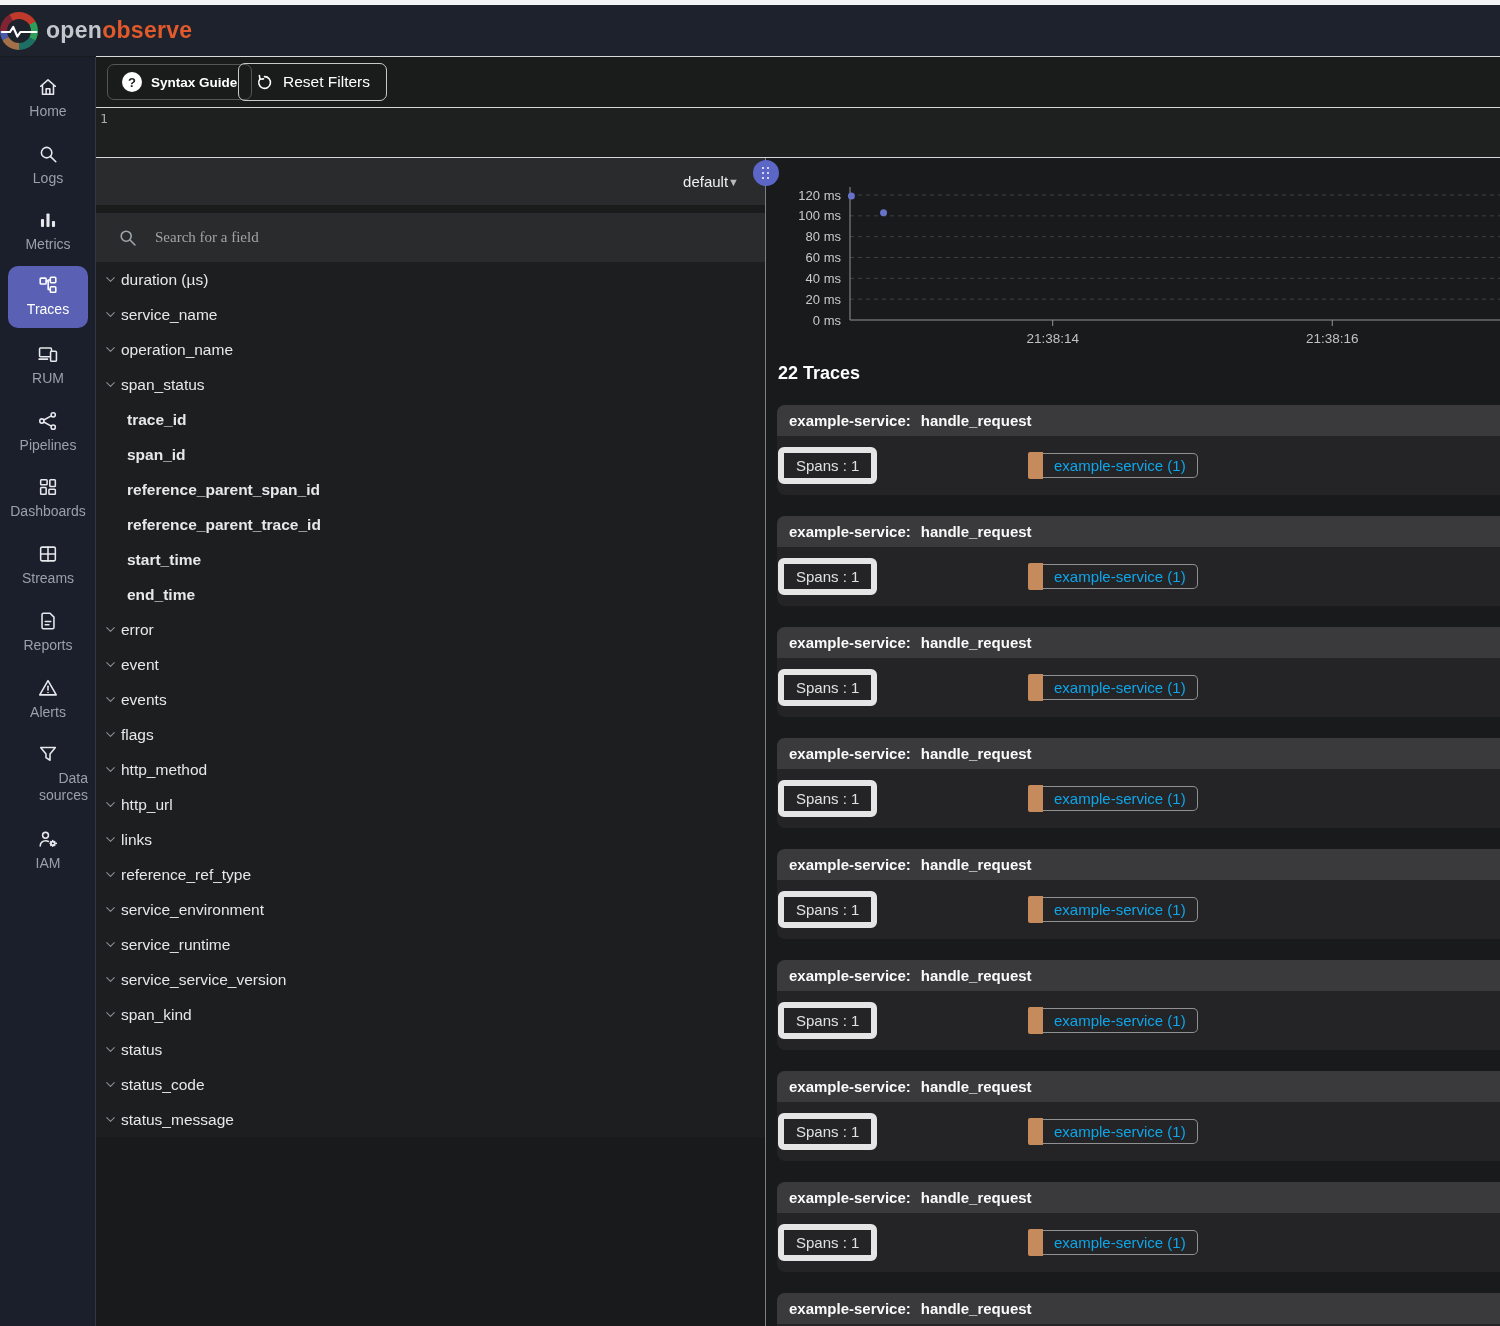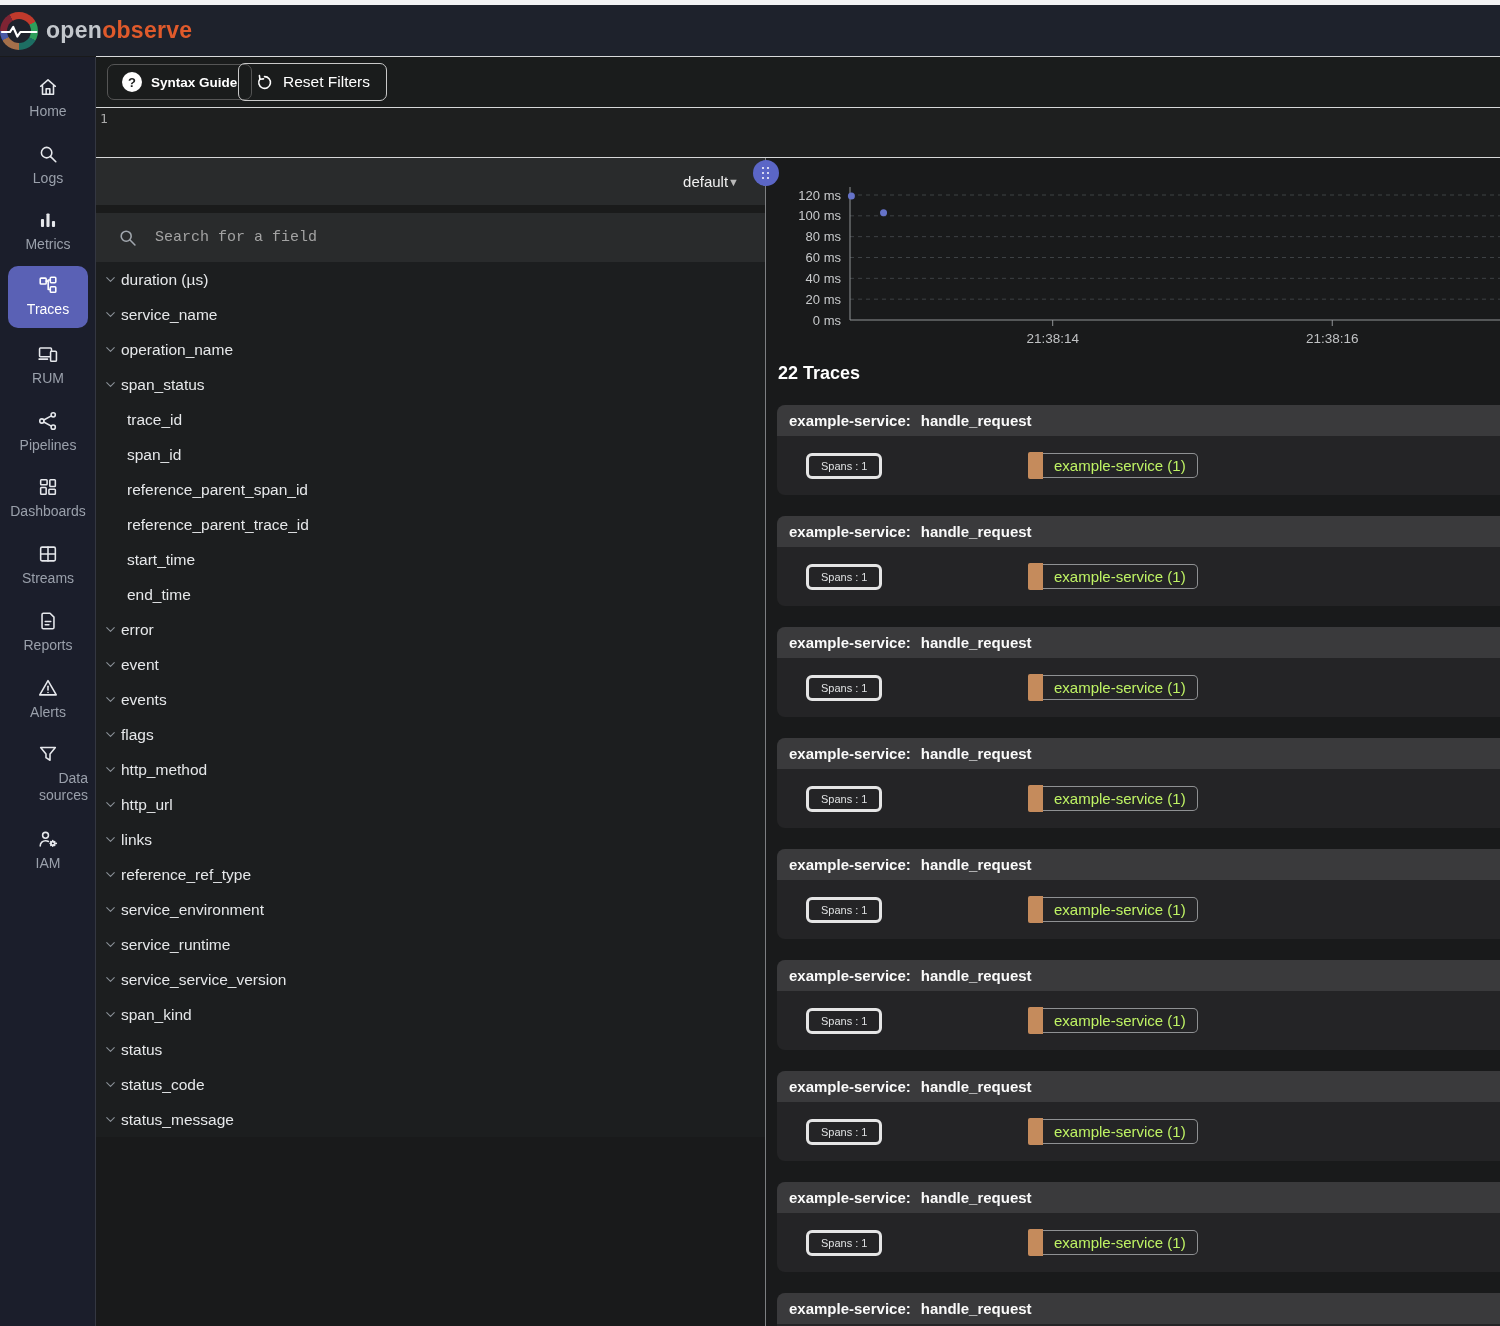--- a/index.html
+++ b/index.html
@@ -40,46 +40,46 @@
   .lineno{font-family:"DejaVu Sans Mono",monospace;font-size:13px;color:#a8a8a8;padding:3px 0 0 4px;display:inline-block;}
 
   
   .left-panel{left:96px;top:158px;width:669px;height:1168px;background:#191a1b;}
   .stream-row{height:47px;background:#292b2c;display:flex;align-items:center;justify-content:flex-end;padding:0 26px 0 23px;cursor:pointer;}
   .stream-row .val{font-size:15px;color:#f0f0f0;}
   .caret{color:#b9b9b9;font-size:11px;}
   .panel-gap{height:8px;background:#1a1b1b;}
   .search-row{height:49px;background:#292b2c;display:flex;align-items:center;padding-left:21px;}
   .search-ic{color:#a0a6ad;height:21px;margin-right:15px;}
-  .search-input{background:transparent;border:none;outline:none;color:#ddd;font-size:15px;width:520px;font-family:Liberation Mono, monospace;}
+  .search-input{background:transparent;border:none;outline:none;color:#ddd;font-size:15px;width:520px;font-family:Liberation Serif, serif;}
   .search-input::placeholder{color:#a3a3a3;opacity:1;}
   .field-list{background:#1c1e1f;}
   .field-row{height:35px;display:flex;align-items:center;padding-left:7px;cursor:pointer;}
   .field-chevron{color:#8a9097;height:15px;width:15px;margin-right:3px;flex:0 0 15px;}
-  .field-row.leaf{padding-left:31px;}
+  .field-row.leaf{padding-left:31px;font-weight:bold;}
   .field-label{font-size:15.5px;color:#e6e8ea;}
 
   
   .vdivider{left:765px;top:158px;width:1px;height:1168px;background:#7d7f82;}
   .splitter{left:753px;top:160px;width:26px;height:26px;border-radius:50%;background:#5b66c6;z-index:6;display:flex;align-items:center;justify-content:center;cursor:col-resize;}
   .dots{display:grid;grid-template-columns:repeat(2,3px);grid-auto-rows:3px;gap:2px;}
   .dots span{width:2.4px;height:2.4px;border-radius:50%;background:#fff;}
 
   
   .right-panel{left:766px;top:158px;width:734px;height:1168px;overflow:hidden;background:#191a1b;}
   .chart{position:absolute;left:0;top:0;width:734px;height:200px;}
   .traces-count{position:absolute;left:12px;top:205px;font-size:18px;font-weight:700;color:#fff;}
   .trace-list{position:absolute;left:11px;top:247px;width:742px;}
   .trace-card{height:90px;margin-bottom:21px;border-radius:8px;overflow:hidden;background:#242426;cursor:pointer;}
   .trace-card-header{height:31px;background:#3a3a3c;display:flex;align-items:center;padding-left:12px;gap:10px;font-size:15px;font-weight:700;color:#fafafa;}
   .trace-card-body{height:59px;position:relative;display:flex;align-items:center;}
-  .spans-chip{margin-left:29px;border:3px solid #e5e5e5;border-radius:6px;padding:4px 12px;font-size:11px;color:#dfe1e2;}
+  .spans-chip{margin-left:1px;border:6px solid #e5e5e5;border-radius:6px;padding:4px 12px;font-size:15px;color:#dfe1e2;}
   .service-chip{position:absolute;left:251px;display:flex;align-items:center;}
   .chip-block{width:15px;height:27px;border-radius:2px 0 0 2px;position:relative;z-index:2;}
-  .chip-label{border:1px solid #8f9193;border-left:none;border-radius:0 5px 5px 0;padding:3px 11px;font-size:15px;color:#bef264;}
+  .chip-label{border:1px solid #8f9193;border-left:none;border-radius:0 5px 5px 0;padding:3px 11px;font-size:15px;color:#0ea5e9;}
 </style>
 </head>
 <body>
 
 <div class="abs top-strip"></div>
 
 <header class="abs header">
   <div class="logo">
     <span class="logo-ring">
       <svg class="logo-pulse" width="38" height="38" viewBox="0 0 38 38" fill="none" stroke="#ffffff" stroke-width="2.2" stroke-linecap="round" stroke-linejoin="round">

